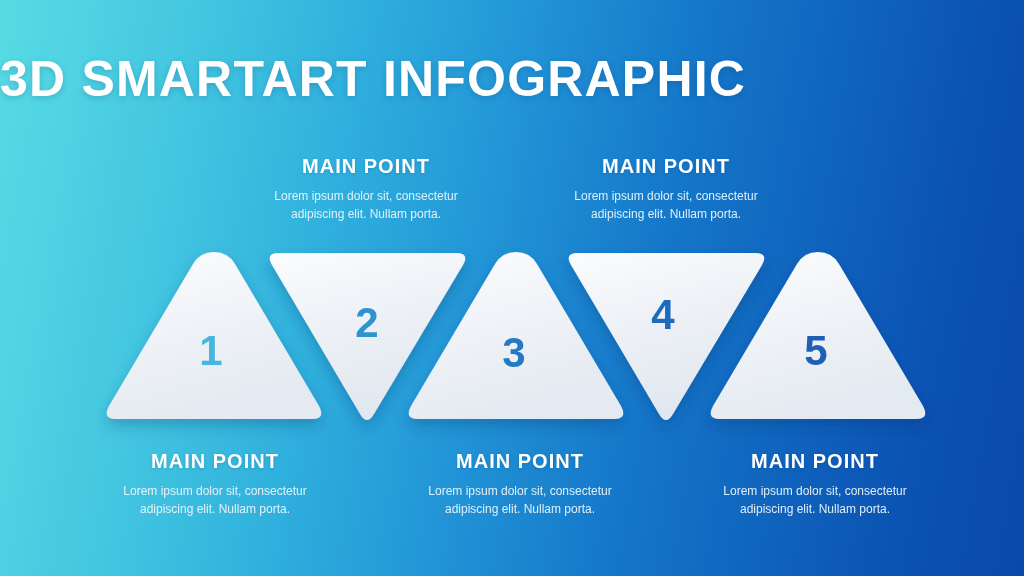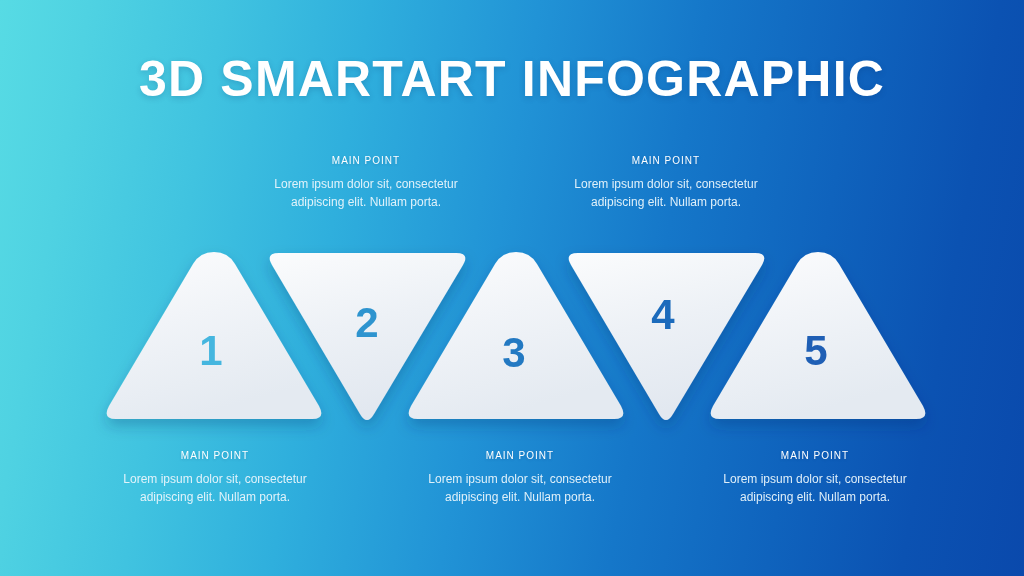--- a/index.html
+++ b/index.html
@@ -25,40 +25,39 @@
                 #0B52B2 89%,
                 #0A49AC 100%);
   }
 
   
   #title {
     position: absolute;
     top: 52px;
     left: 0;
     width: 100%;
-    text-align: center;
     color: #FFFFFF;
     font-size: 50px;
     font-weight: bold;
     letter-spacing: 1.2px;
     line-height: 1.08;
     text-shadow: 0 2px 6px rgba(5, 45, 100, 0.20);
     white-space: nowrap;
   }
 
   
   .point-block {
     position: absolute;
     width: 230px;
     text-align: center;
     color: #FFFFFF;
   }
   .point-heading {
-    font-size: 10px;
-    font-weight: normal;
+    font-size: 20px;
+    font-weight: bold;
     letter-spacing: 1.0px;
     color: #FFFFFF;
     margin-bottom: 9px;
     text-shadow: 0 1px 3px rgba(5, 45, 100, 0.18);
   }
   .point-body {
     font-size: 12px;
     line-height: 1.52;
     color: #EAF6FC;
     font-weight: normal;

